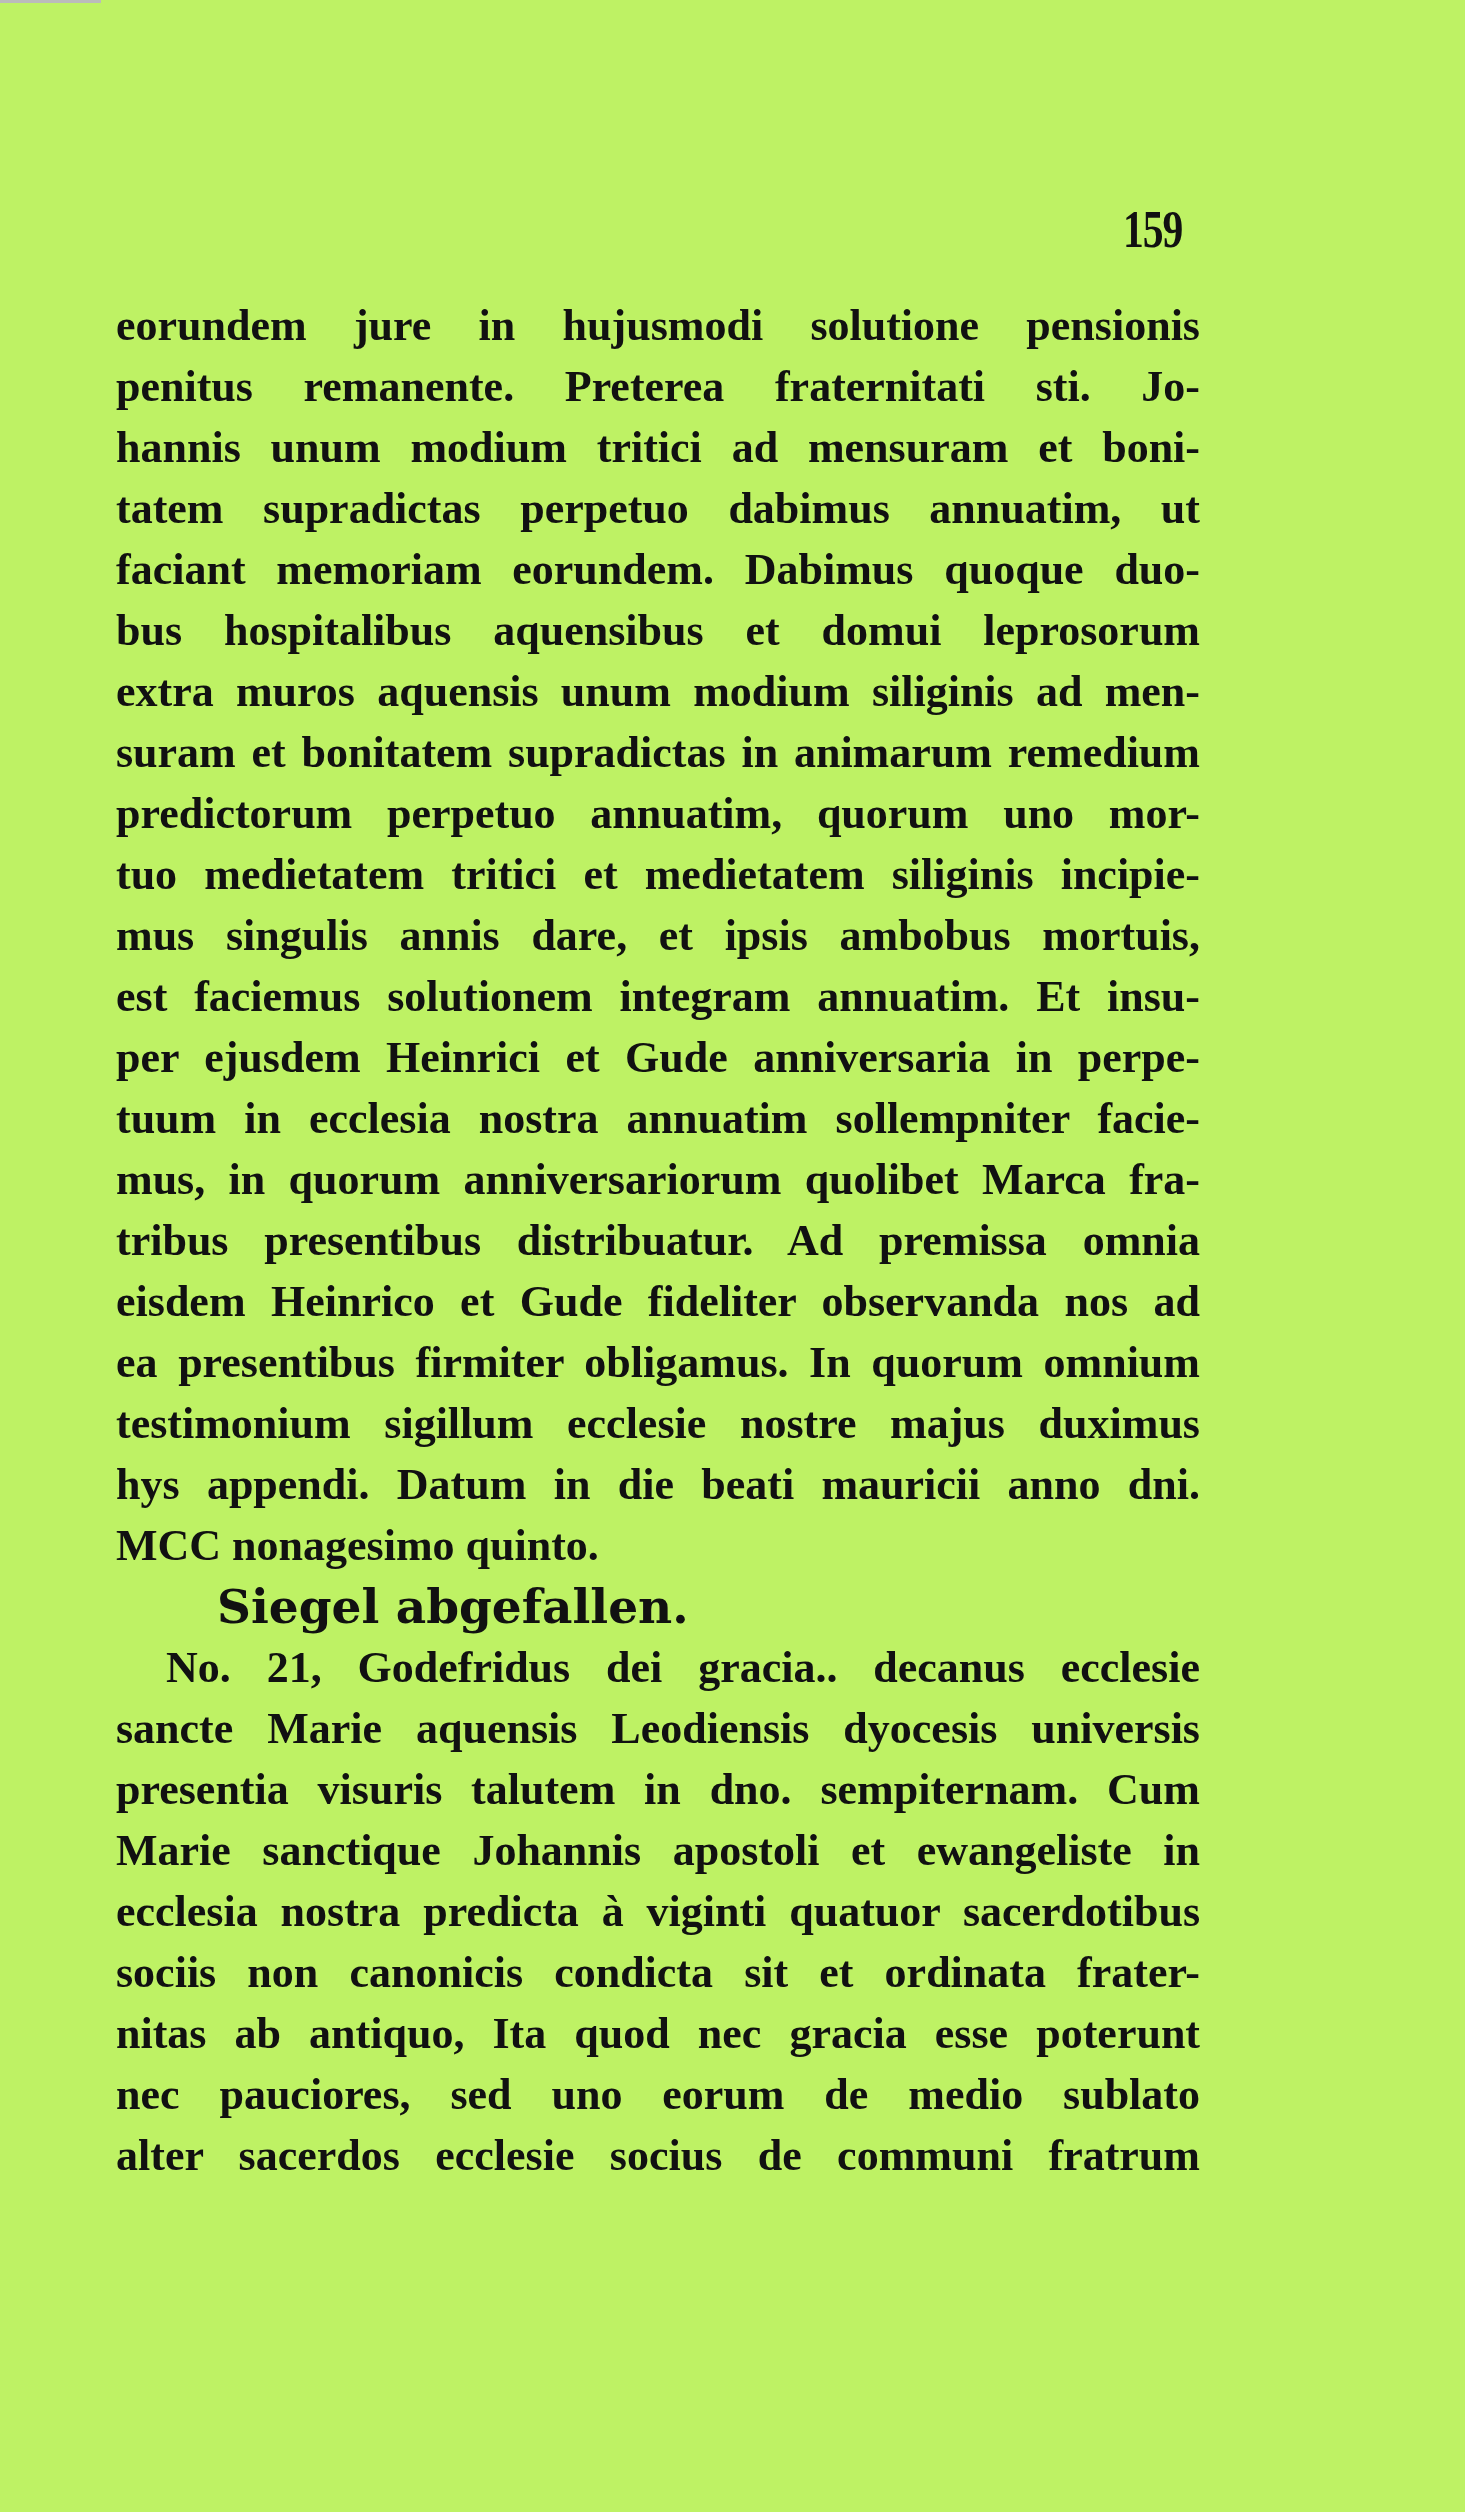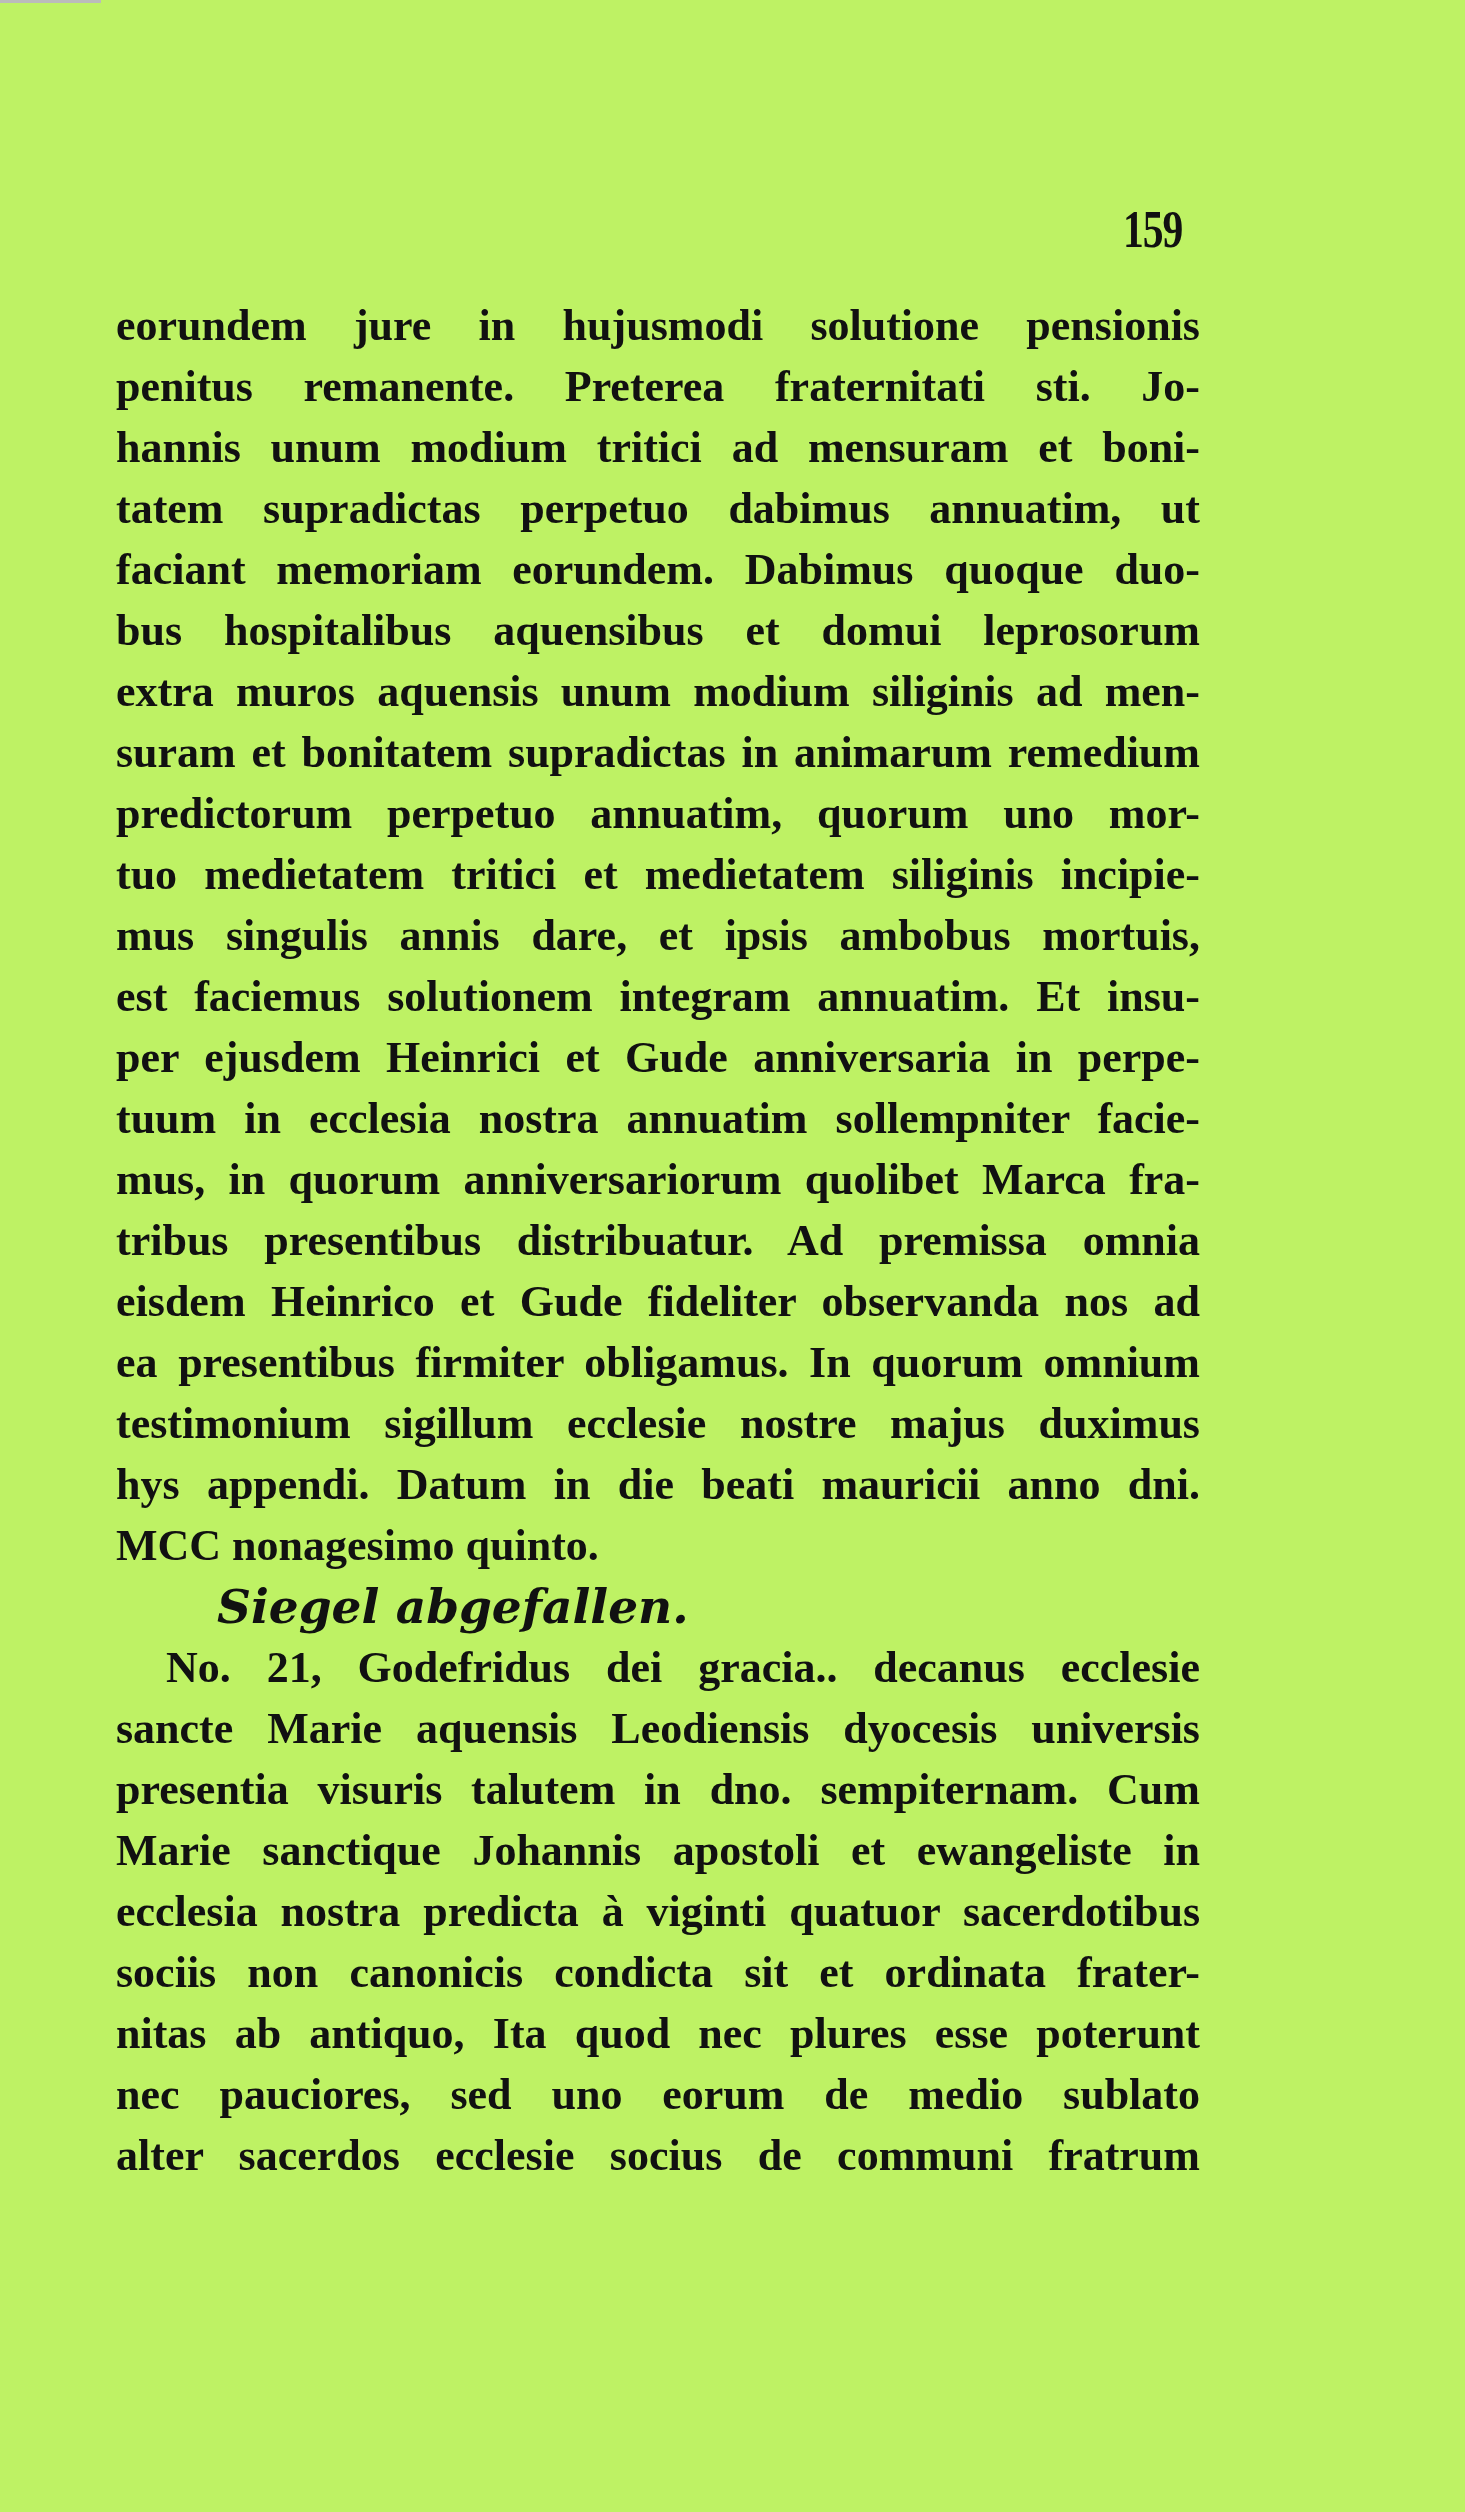--- a/index.html
+++ b/index.html
@@ -8,21 +8,21 @@
   .page { position:absolute; left:0; top:0; width:1465px; height:2512px; background:#bef264; }
   .corner-shadow { position:absolute; left:0; top:0; width:101px; height:2.5px; background:#bbb; }
   .page-number { position:absolute; left:1123px; top:200px; font-size:52px; font-weight:bold;
                  letter-spacing:-1.3px; transform:scaleX(0.8); transform-origin:left top; }
   .body-text { position:absolute; left:116px; top:295px; width:1084px; }
   .line { height:61px; line-height:61px; font-size:44px; white-space:nowrap;
           text-align:justify; text-align-last:justify; font-weight:bold;
           transform:scaleX(1); }
   .line.last { text-align-last:left; }
   .heading { height:61px; line-height:61px; font-size:47px; padding-left:101px;
-             font-family:"DejaVu Serif",serif; font-style:italic; font-weight:bold; }
+             font-family:"DejaVu Serif",serif; font-weight:bold; }
   .line.first-para { padding-left:50px; }
 </style>
 </head>
 <body>
 
 <div class="page">
   <div class="corner-shadow"></div>
   <div class="page-number">159</div>
 
   <div class="body-text">
@@ -49,18 +49,18 @@
     <div class="line last">MCC nonagesimo quinto.</div>
 
     <div class="heading">Siegel abgefallen.</div>
 
     <div class="line first-para">No. 21, Godefridus dei gracia.. decanus ecclesie</div>
     <div class="line">sancte Marie aquensis Leodiensis dyocesis universis</div>
     <div class="line">presentia visuris talutem in dno. sempiternam. Cum</div>
     <div class="line">Marie sanctique Johannis apostoli et ewangeliste in</div>
     <div class="line">ecclesia nostra predicta à viginti quatuor sacerdotibus</div>
     <div class="line">sociis non canonicis condicta sit et ordinata frater-</div>
-    <div class="line">nitas ab antiquo, Ita quod nec plures esse poterunt</div>
+    <div class="line">nitas ab antiquo, Ita quod nec gracia esse poterunt</div>
     <div class="line">nec pauciores, sed uno eorum de medio sublato</div>
     <div class="line">alter sacerdos ecclesie socius de communi fratrum</div>
   </div>
 </div>
 
 
 </body></html>

